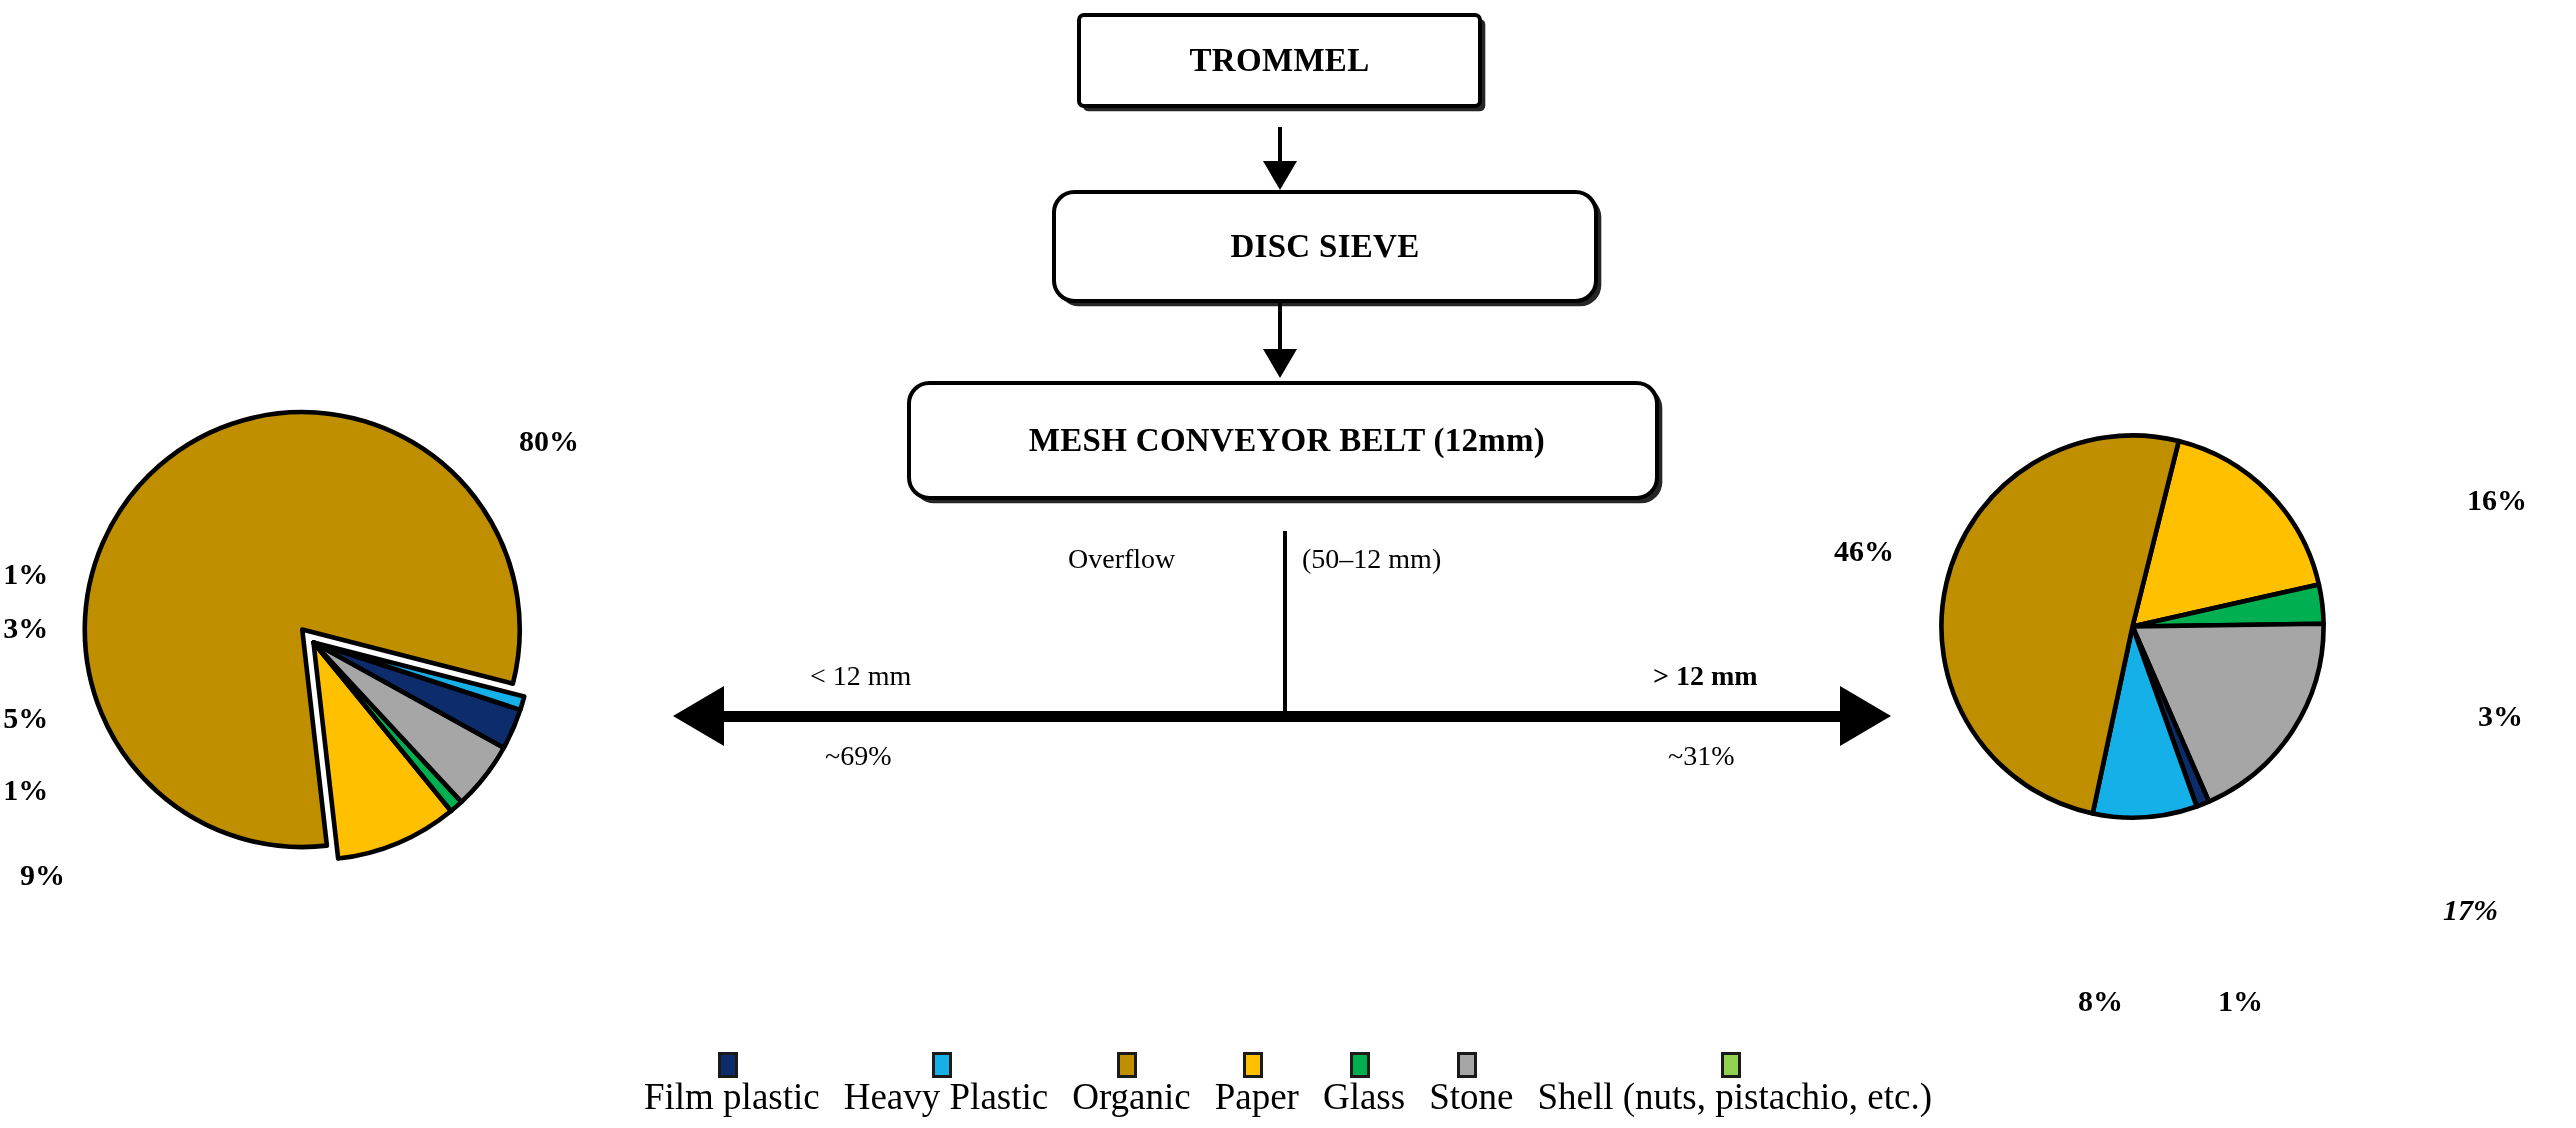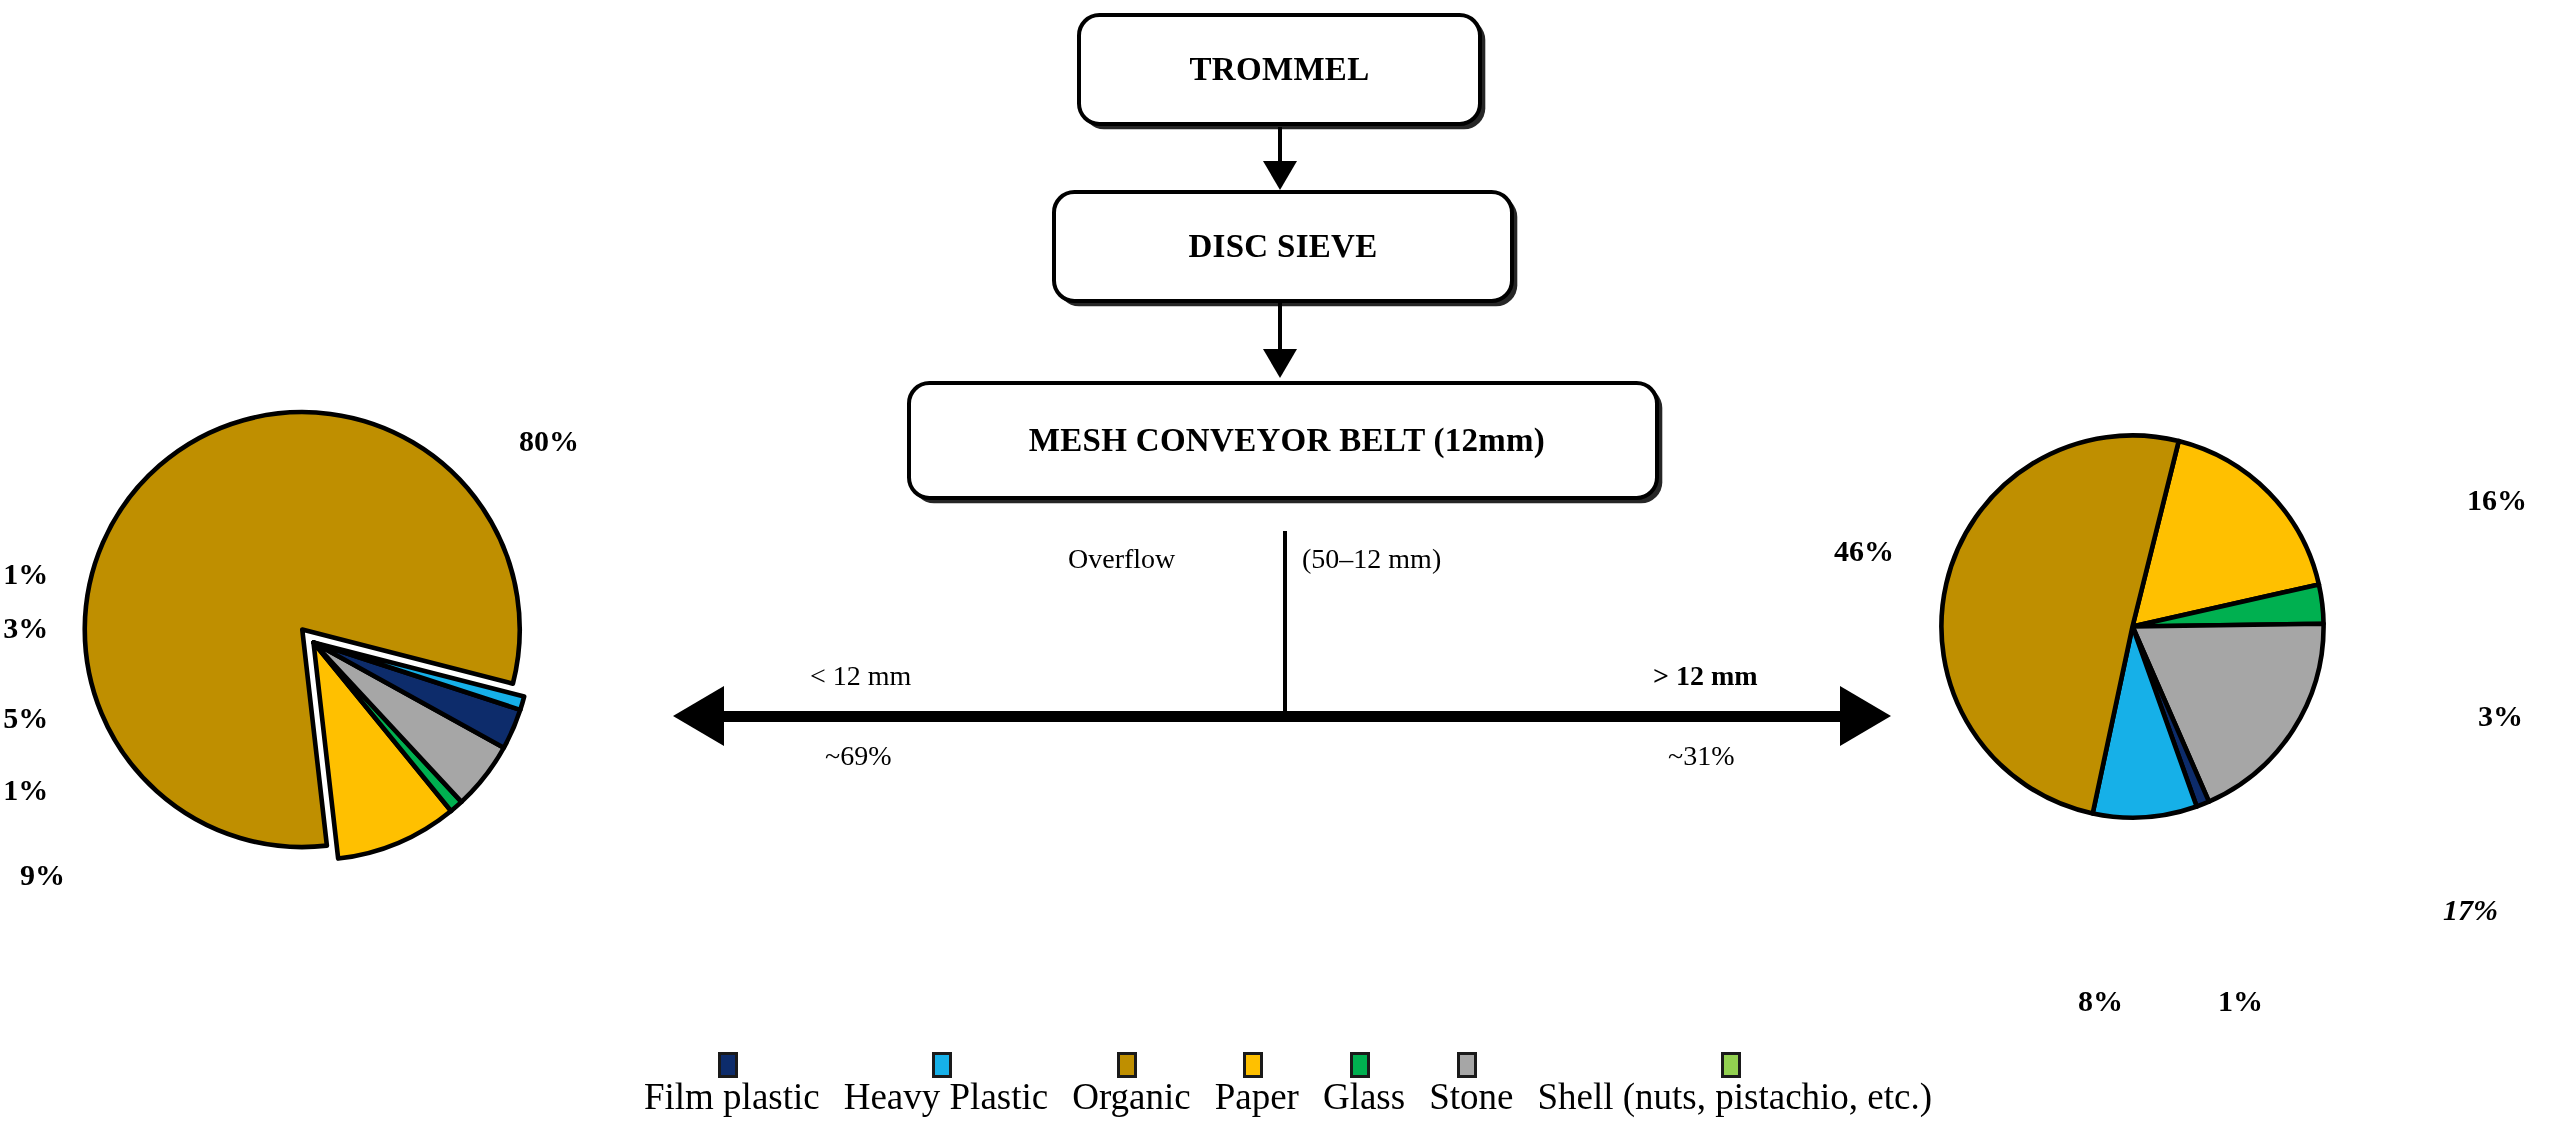--- a/index.html
+++ b/index.html
@@ -13,22 +13,22 @@
     position:absolute;
     background:#ffffff;
     border:4.6px solid #000000;
     border-radius:22.4px;
     box-sizing:border-box;
     display:flex;align-items:center;justify-content:center;
     font-weight:bold;
     letter-spacing:0.3px;
     box-shadow:4.6px 4.6px 0 -1.3px rgba(0,0,0,0.85);
   }
-  #box-trommel{left:1077px;top:13px;width:405px;height:113px;font-size:33px;}
-  #box-disc{left:1052px;top:190px;width:462px;height:113px;font-size:33px;}
+  #box-trommel{left:1077px;top:13px;width:405px;height:95px;font-size:33px;border-radius:7px;}
+  #box-disc{left:1052px;top:190px;width:546px;height:113px;font-size:33px;}
   #box-mesh{left:907px;top:381px;width:752px;height:119px;font-size:33px;padding-left:8px;}
 
   .conn-line{position:absolute;background:#000;}
   .arrow-down{
     position:absolute;width:0;height:0;
     border-left:17px solid transparent;
     border-right:17px solid transparent;
     border-top:29px solid #000;
   }
 

